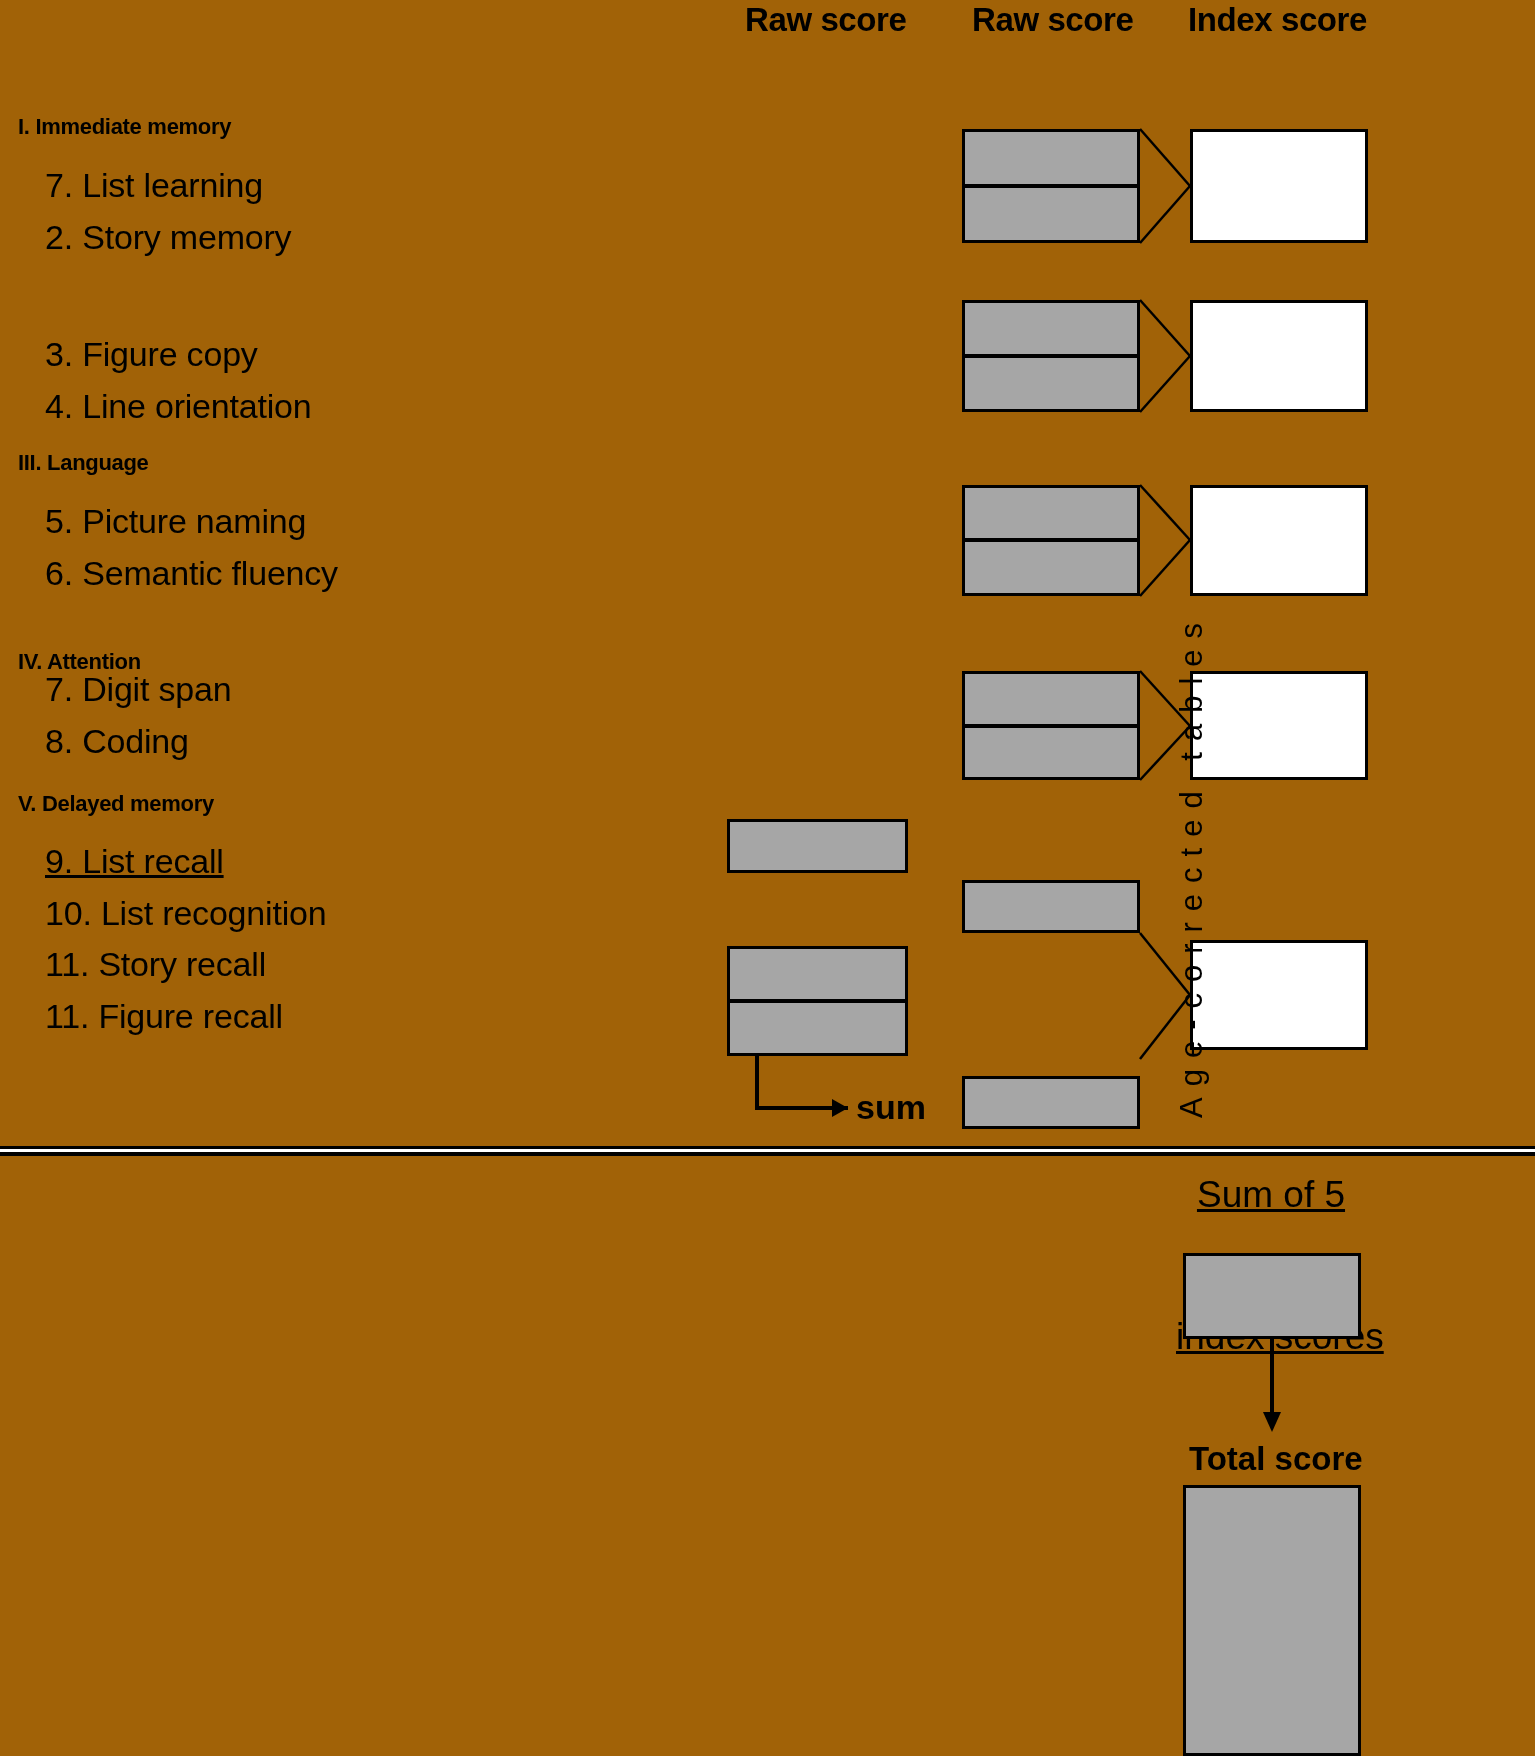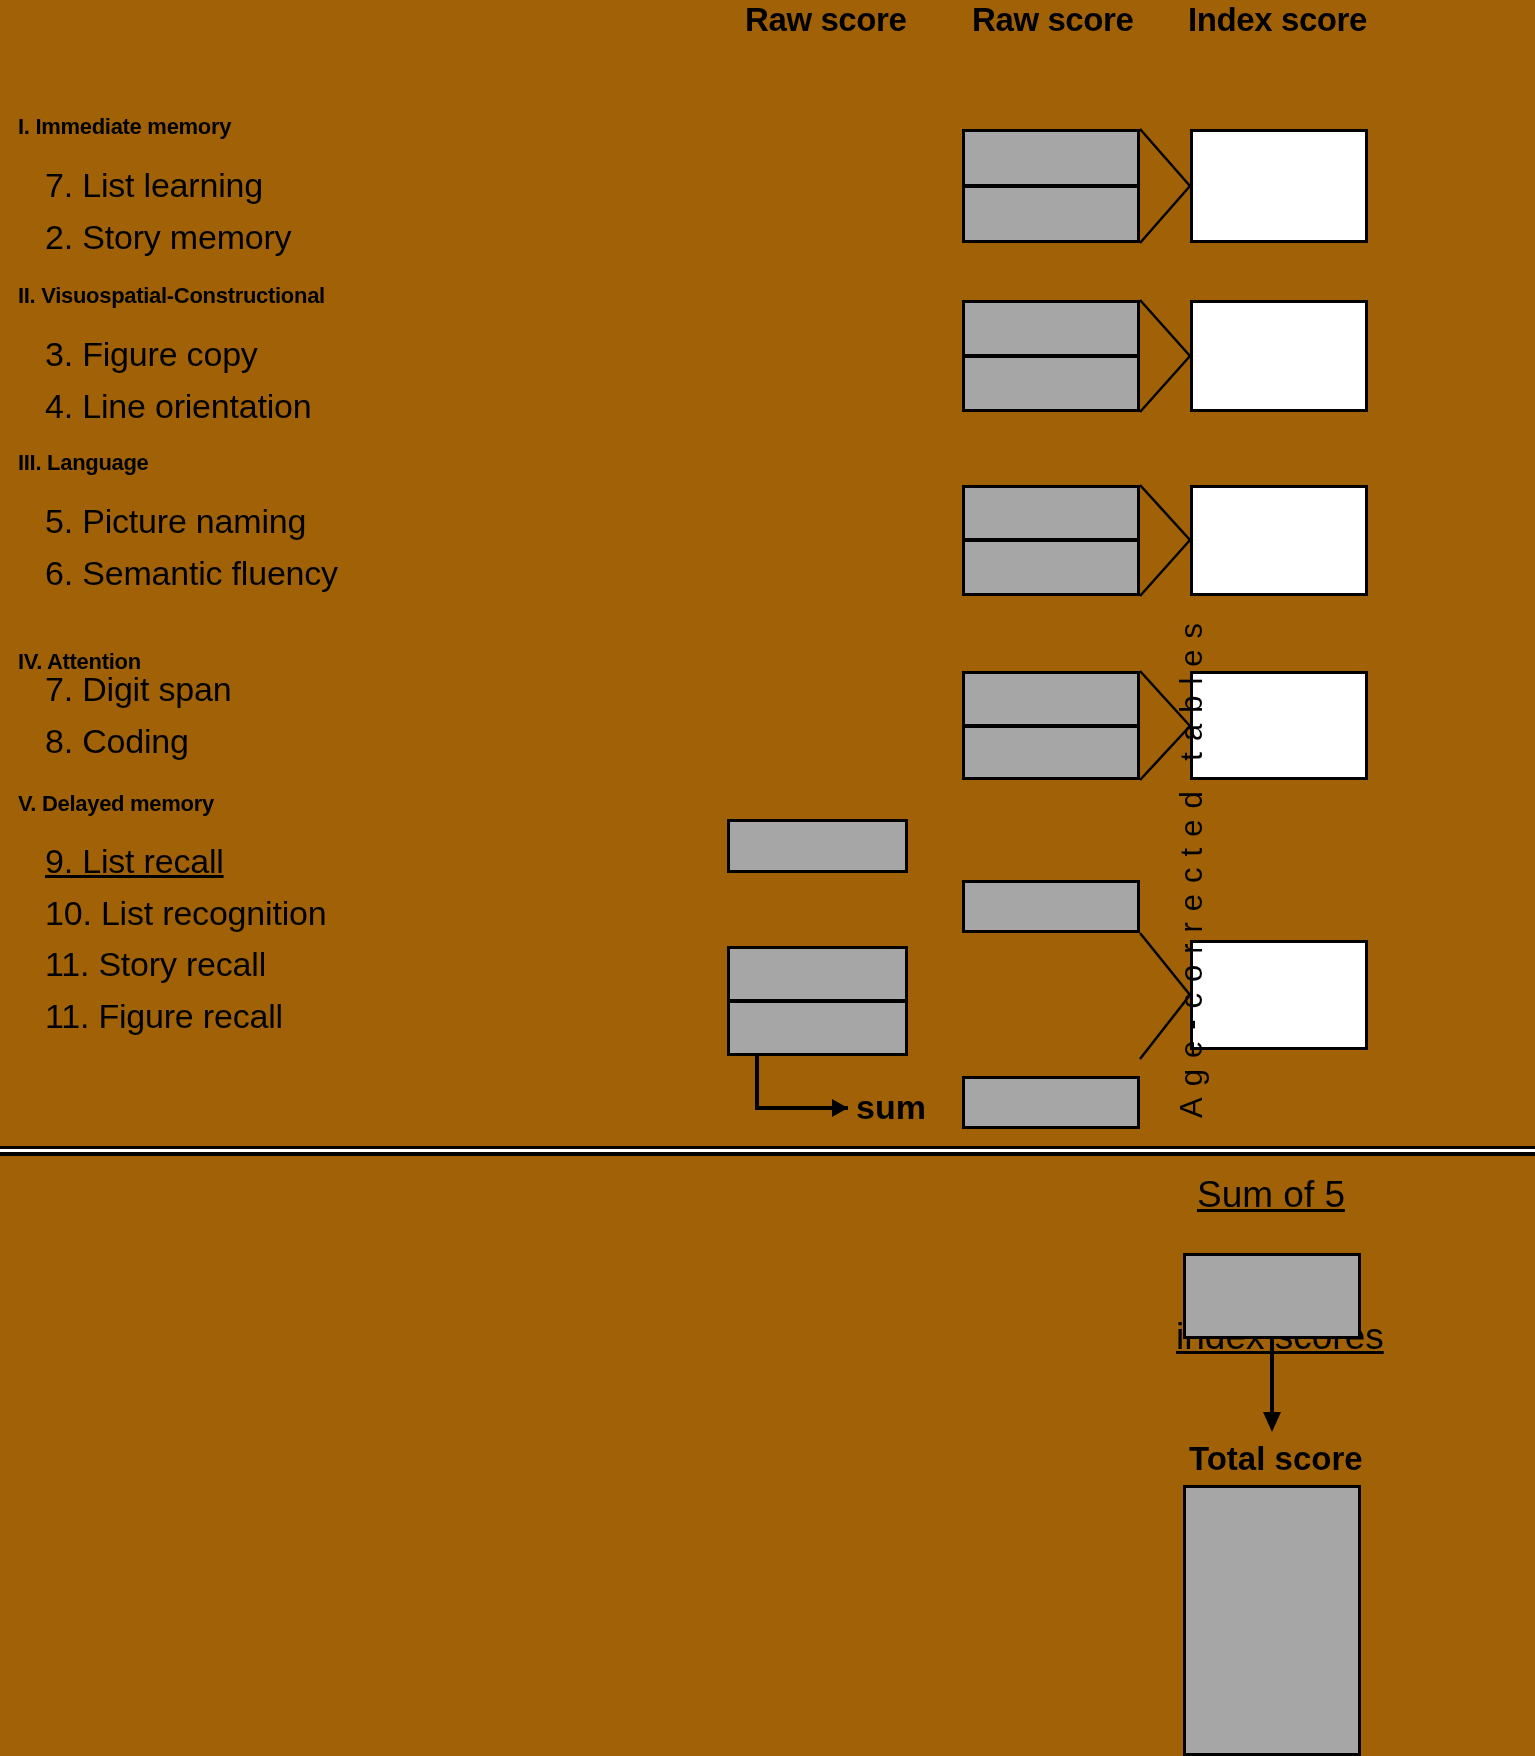--- a/index.html
+++ b/index.html
@@ -129,21 +129,20 @@
 <div id="page">
 
   <div class="col-header" style="left:745px; top:3px;">Raw score</div>
   <div class="col-header" style="left:972px; top:3px;">Raw score</div>
   <div class="col-header" style="left:1188px; top:3px;">Index score</div>
 
   <div class="domain-title" style="left:18px; top:116px;">I. Immediate memory</div>
   <div class="subtest" style="left:45px; top:168px;">7. List learning</div>
   <div class="subtest" style="left:45px; top:220px;">2. Story memory</div>
 
-  <div class="domain-title" style="left:18px; top:285px;">II. Visuospatial-Constructional</div>
   <div class="subtest" style="left:45px; top:337px;">3. Figure copy</div>
   <div class="subtest" style="left:45px; top:389px;">4. Line orientation</div>
 
   <div class="domain-title" style="left:18px; top:452px;">III. Language</div>
   <div class="subtest" style="left:45px; top:504px;">5. Picture naming</div>
   <div class="subtest" style="left:45px; top:556px;">6. Semantic fluency</div>
 
   <div class="domain-title" style="left:18px; top:651px;">IV. Attention</div>
   <div class="subtest" style="left:45px; top:672px;">7. Digit span</div>
   <div class="subtest" style="left:45px; top:724px;">8. Coding</div>

